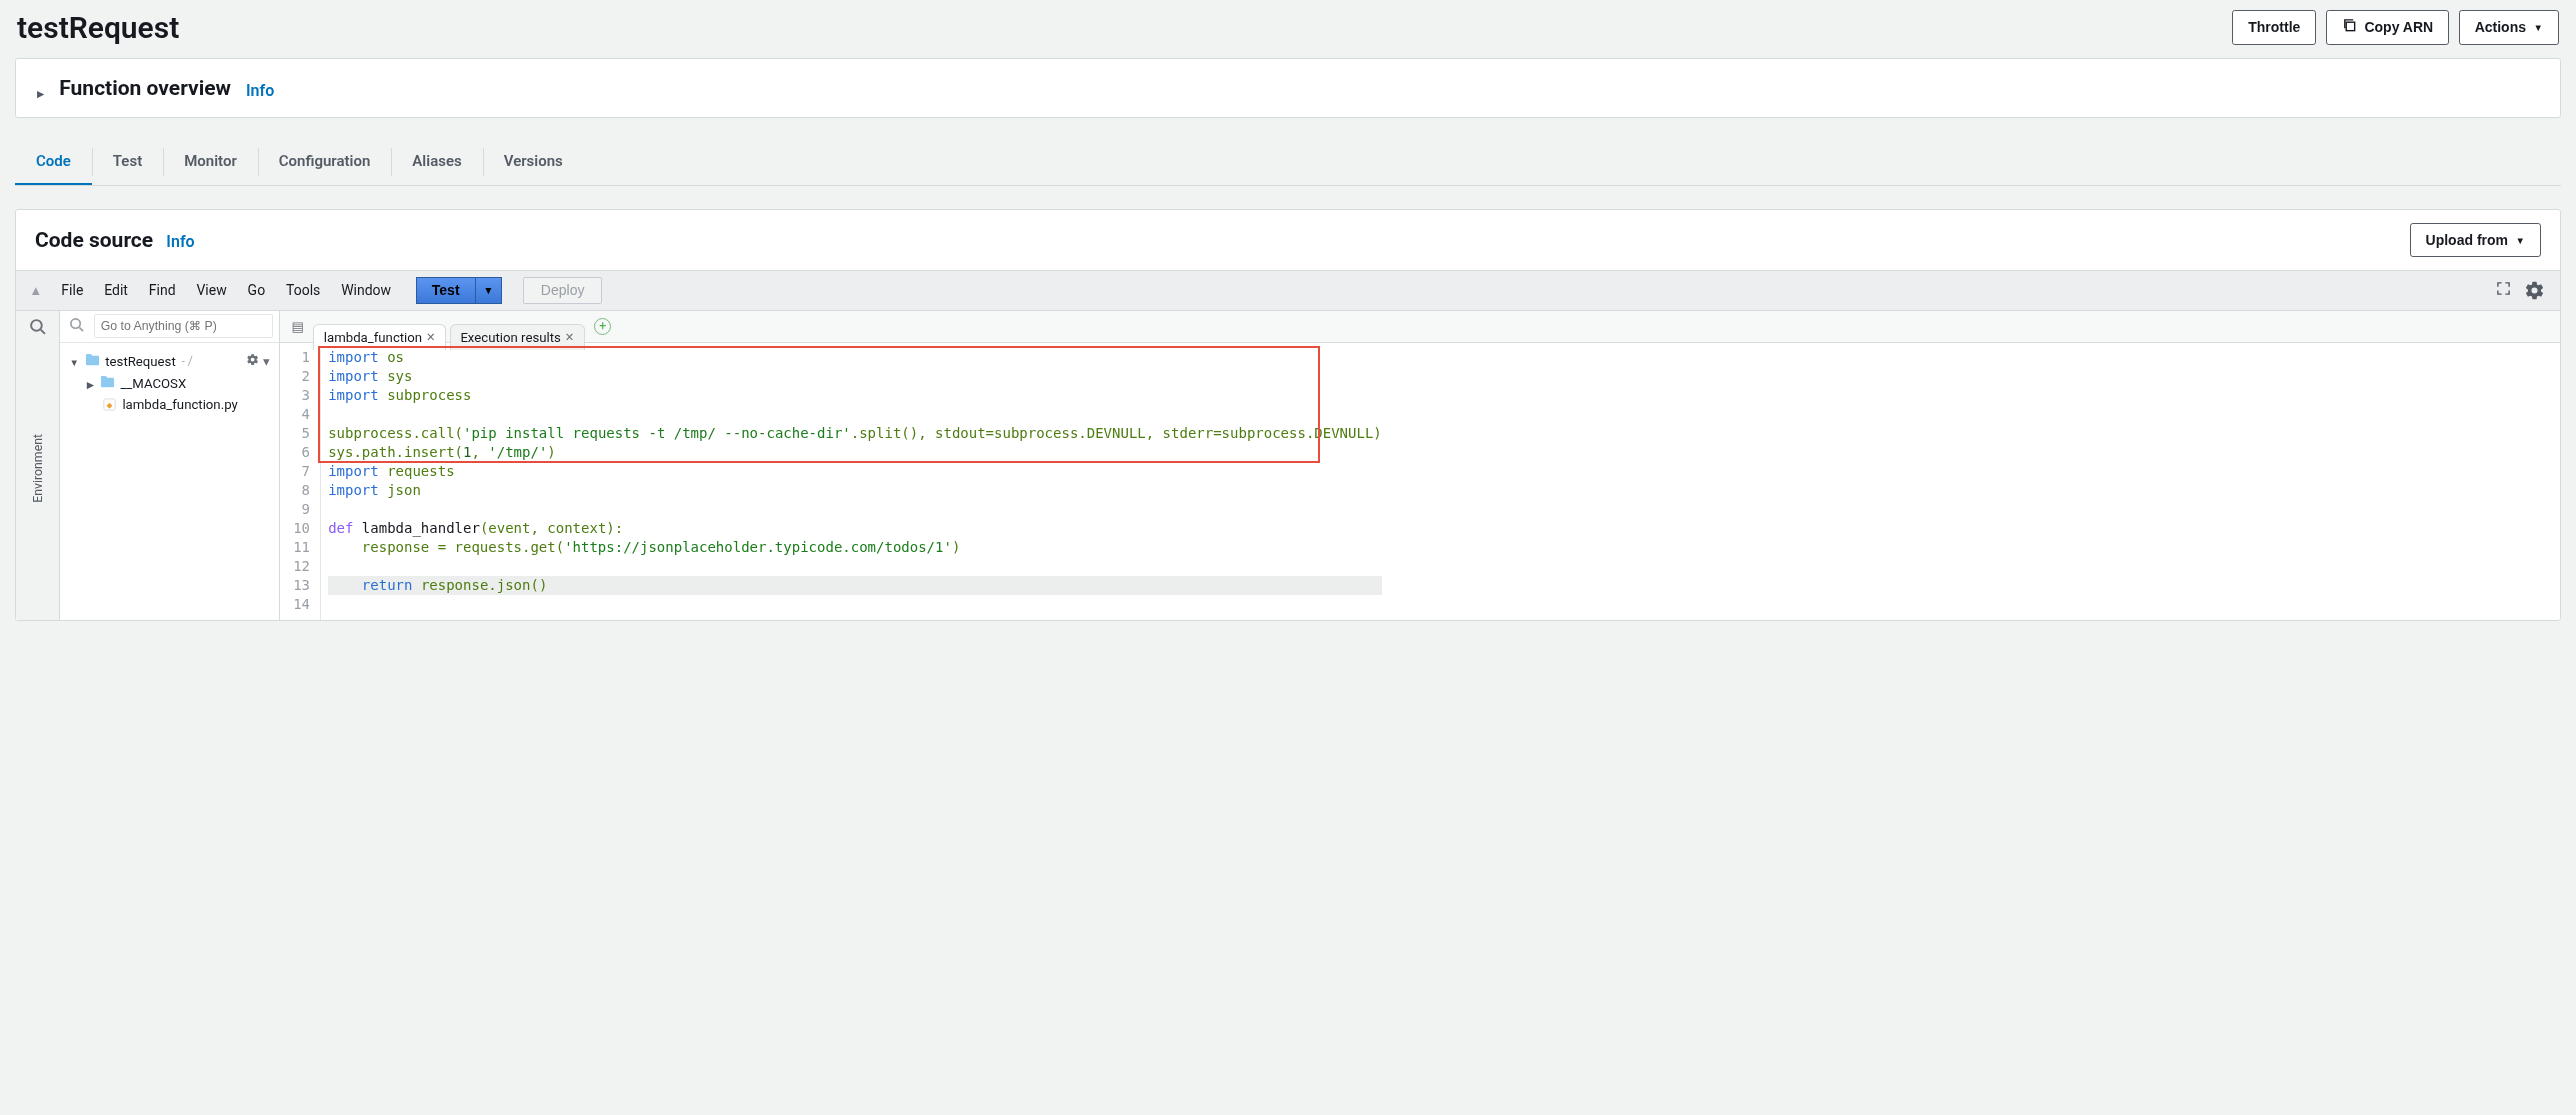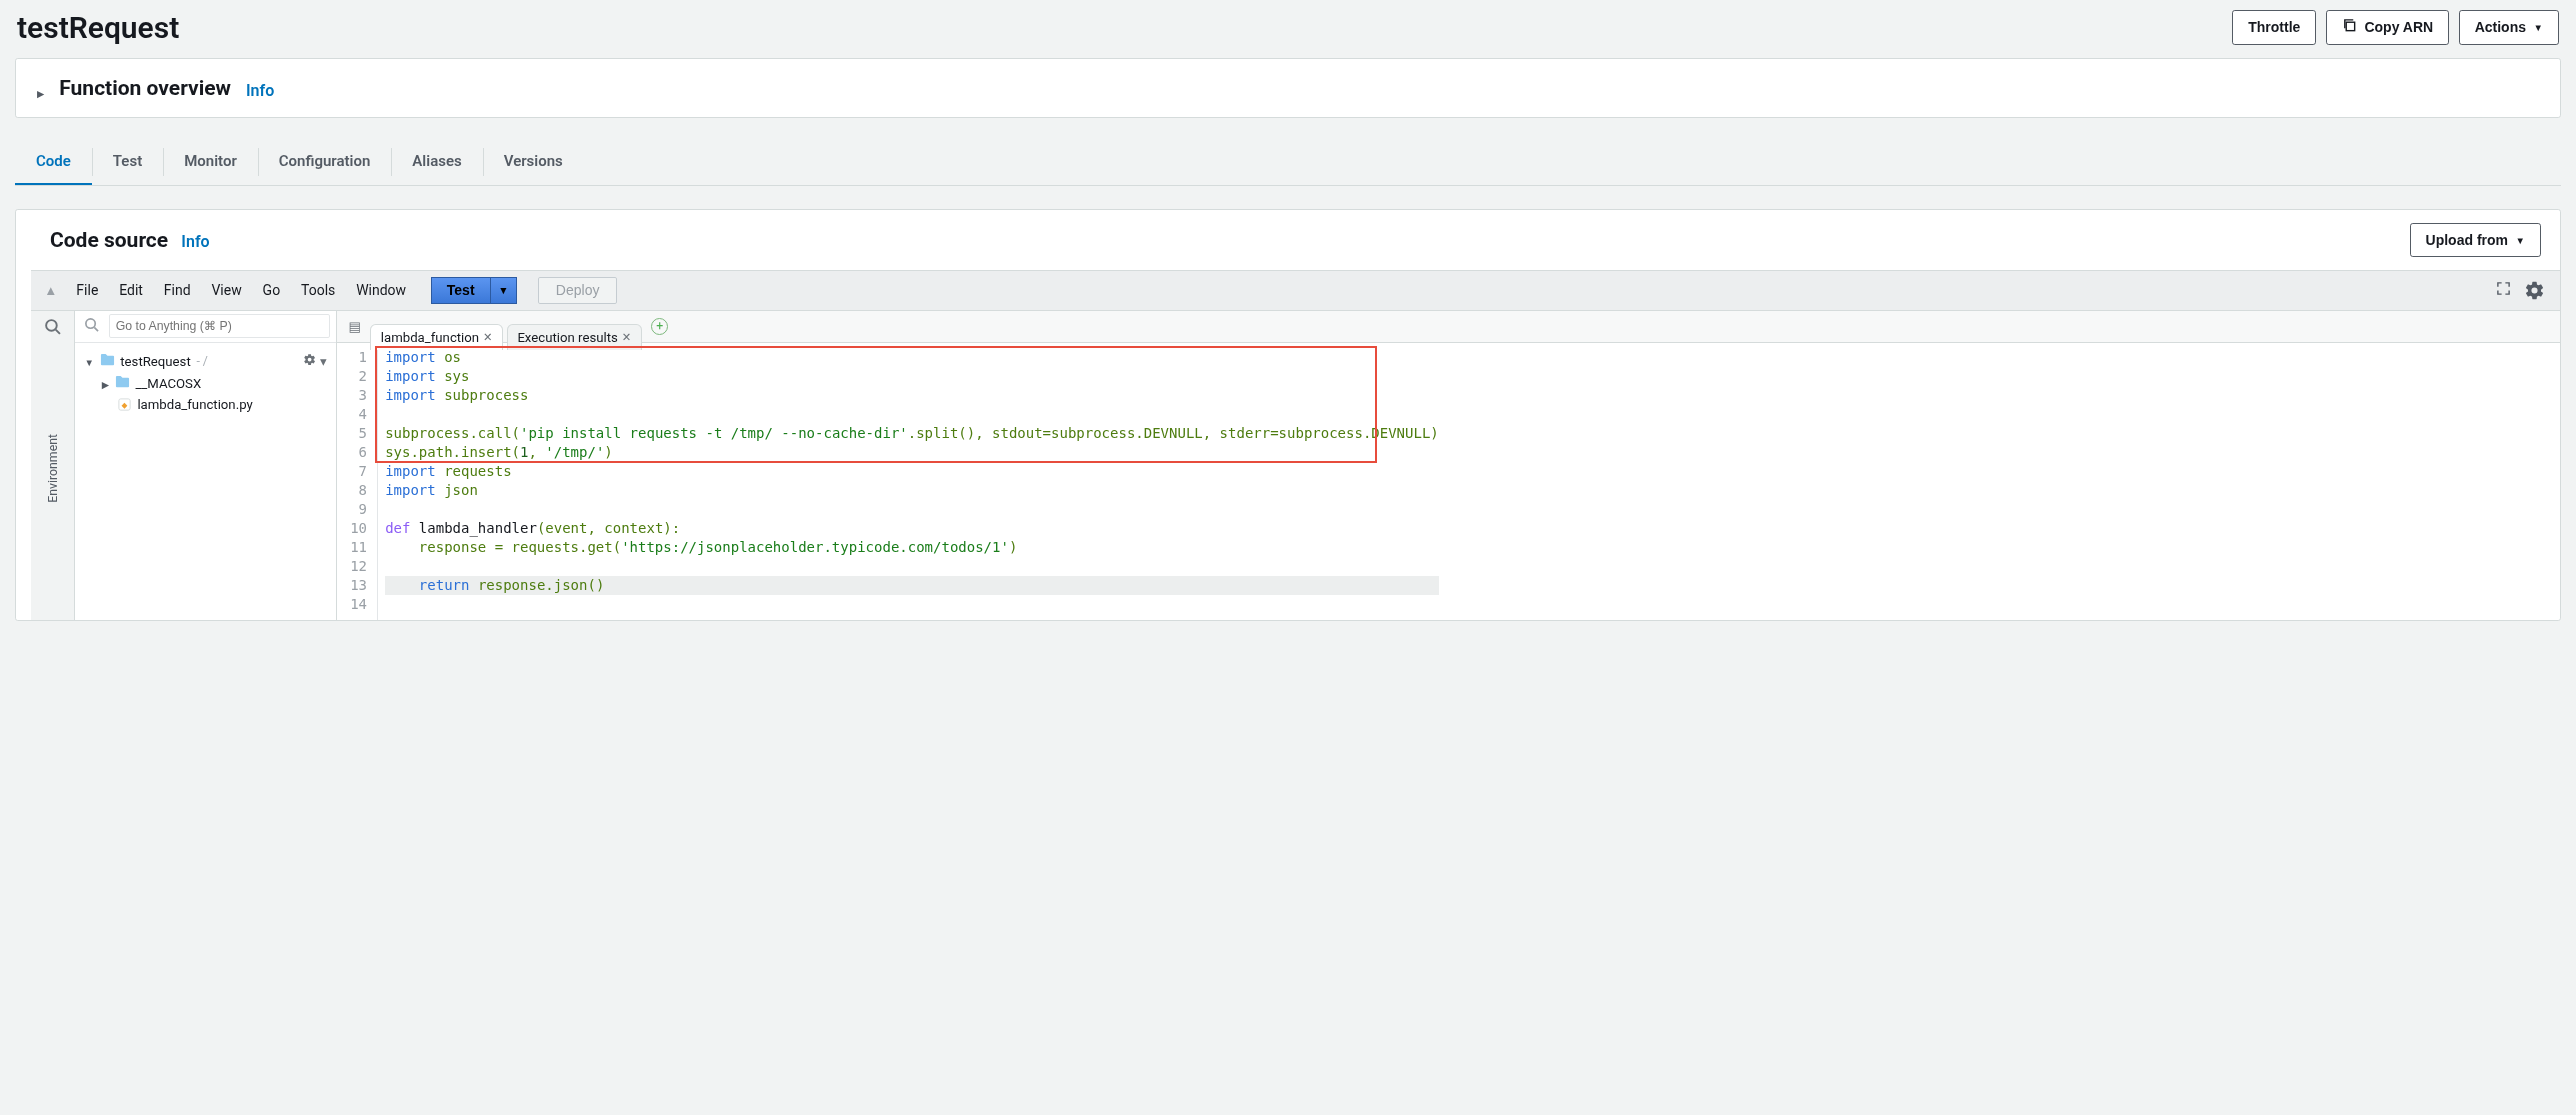--- a/index.html
+++ b/index.html
@@ -85,21 +85,20 @@
   .tab.active {
     color: #0073bb;
     border-bottom: 2.8px solid #0073bb;
   }
   
   .code-panel {
     margin: 23px 15px 0 15px;
     background: #fff;
     border: 0.9px solid #d5dbdb;
     border-radius: 2.8px;
-    padding-left: 15px;
   }
   .code-panel-header {
     display: flex;
     justify-content: space-between;
     align-items: center;
     padding: 13.2px 19px;
   }
   .code-panel-title-wrap {
     display: flex;
     align-items: baseline;
@@ -195,21 +194,21 @@
     padding-top: 7.6px;
   }
   .side-rail-label {
     writing-mode: vertical-rl;
     transform: rotate(180deg);
     font-size: 12.3px;
     color: #545b64;
     margin-top: 95px;
   }
   .explorer-col {
-    width: 262px;
+    width: 220px;
     background: #fff;
     border-right: 0.9px solid #d5dbdb;
     display: flex;
     flex-direction: column;
   }
   .explorer-search {
     border-bottom: 0.9px solid #e3e6e8;
     padding: 3.8px 5.7px;
     display: flex;
     align-items: center;

